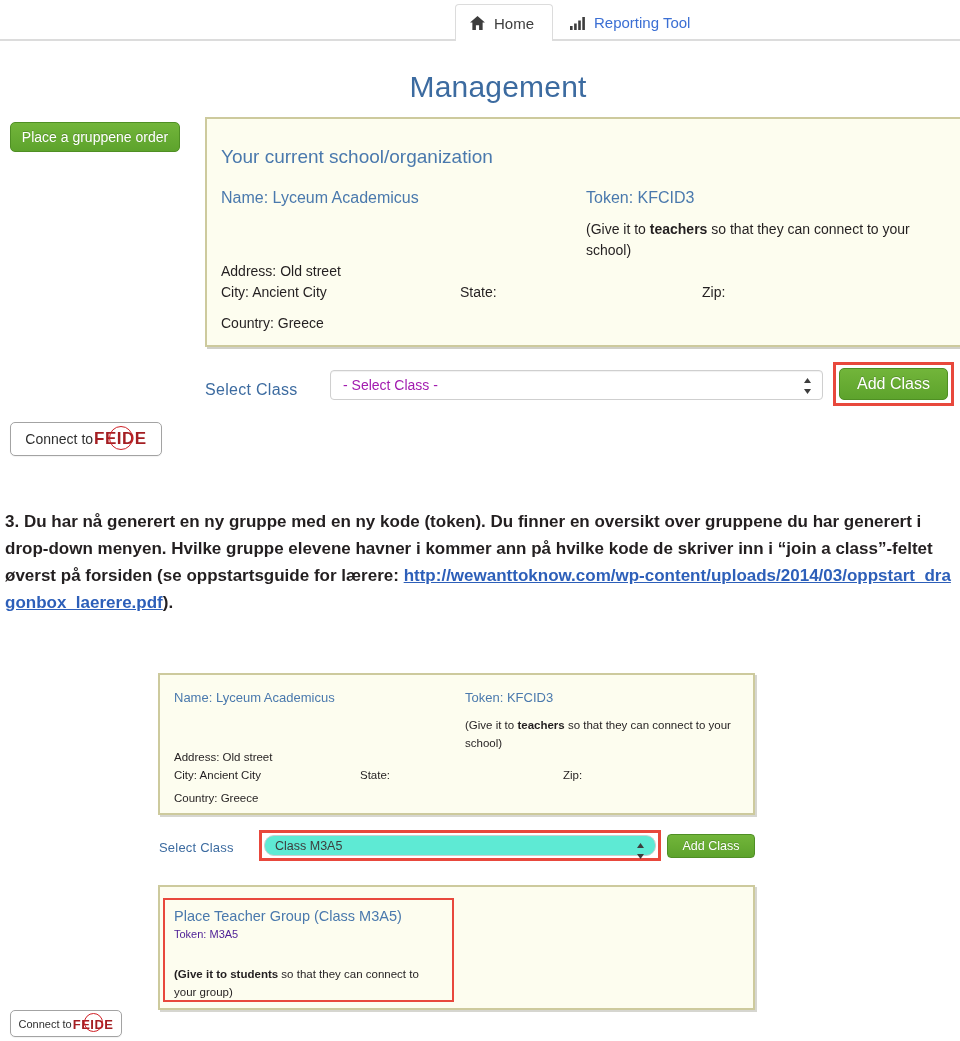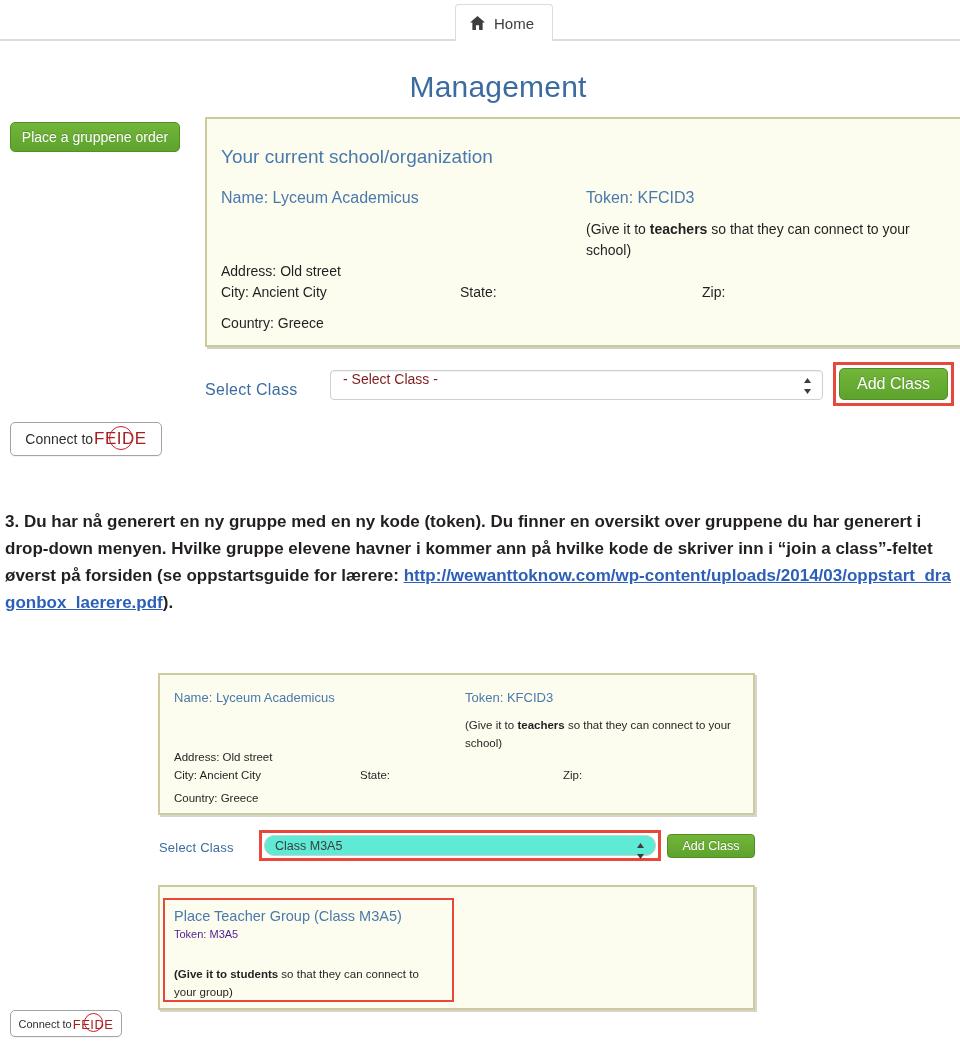--- a/index.html
+++ b/index.html
@@ -118,23 +118,23 @@
     left: 330px; top: 370px;
     width: 493px; height: 30px;
     background: #ffffff;
     border: 1px solid #cfcfcf;
     border-radius: 4px;
     box-sizing: border-box;
     box-shadow: inset 0 1px 1px rgba(0,0,0,.06);
   }
   #class-select .val {
     position: absolute;
-    left: 12px; top: 0;
+    left: 12px; top: 6px;
     font-size: 14px;
-    color: #7f1d1d;
+    color: #a21caf;
   }
   .spin {
     position: absolute;
     right: 10px; top: 6px;
     width: 9px; height: 18px;
   }
   #add-class-wrap {
     position: absolute;
     left: 833px; top: 362px;
     width: 121px; height: 44px;
@@ -185,21 +185,21 @@
     box-shadow: 0 1px 1px rgba(0,0,0,.05);
   }
   #feide-btn-1 { left: 10px; top: 422px; width: 152px; height: 34px; }
   #feide-btn-2 { left: 10px; top: 1010px; width: 112px; height: 27px; }
   .feide-text { color: #2f2f2f; }
   #feide-btn-1 .feide-text { font-size: 14px; }
   #feide-btn-2 .feide-text { font-size: 11px; }
   .feide-logo { position: relative; display: inline-block; }
   .feide-logo .word {
     font-family: "Liberation Sans", sans-serif;
-    font-weight: normal;
+    font-weight: bold;
     color: #a41e22;
     letter-spacing: .5px;
   }
   #feide-btn-1 .feide-logo .word { font-size: 17px; }
   #feide-btn-2 .feide-logo .word { font-size: 13px; }
   .feide-logo .ring {
     position: absolute;
     border: 1.6px solid #cf2026;
     border-radius: 50%;
     pointer-events: none;
@@ -319,20 +319,31 @@
 
   <div class="tab active">
     <span class="home-icon">
       <svg viewBox="0 0 16 15" width="15" height="14" aria-hidden="true">
         <path d="M8 0 L16 7 L13.5 7 L13.5 15 L9.7 15 L9.7 10 L6.3 10 L6.3 15 L2.5 15 L2.5 7 L0 7 Z" fill="#3d3d3d"></path>
       </svg>
     </span>
     <span>Home</span>
   </div>
 
+  <div class="tab inactive">
+    <span class="bars-icon">
+      <svg viewBox="0 0 15 13" width="15" height="13" aria-hidden="true">
+        <rect x="0" y="9" width="2.6" height="4" fill="#3d3d3d"></rect>
+        <rect x="4.1" y="6.5" width="2.6" height="6.5" fill="#3d3d3d"></rect>
+        <rect x="8.2" y="3.5" width="2.6" height="9.5" fill="#3d3d3d"></rect>
+        <rect x="12.3" y="0" width="2.6" height="13" fill="#3d3d3d"></rect>
+      </svg>
+    </span>
+    <span>Reporting Tool</span>
+  </div>
 </div>
 
 <div id="page-title">Management</div>
 
 <div id="purchase-btn">
   <span>Place a gruppene order</span>
 </div>
 
 <div id="org-panel">
   <div class="panel-head">Your current school/organization</div>

